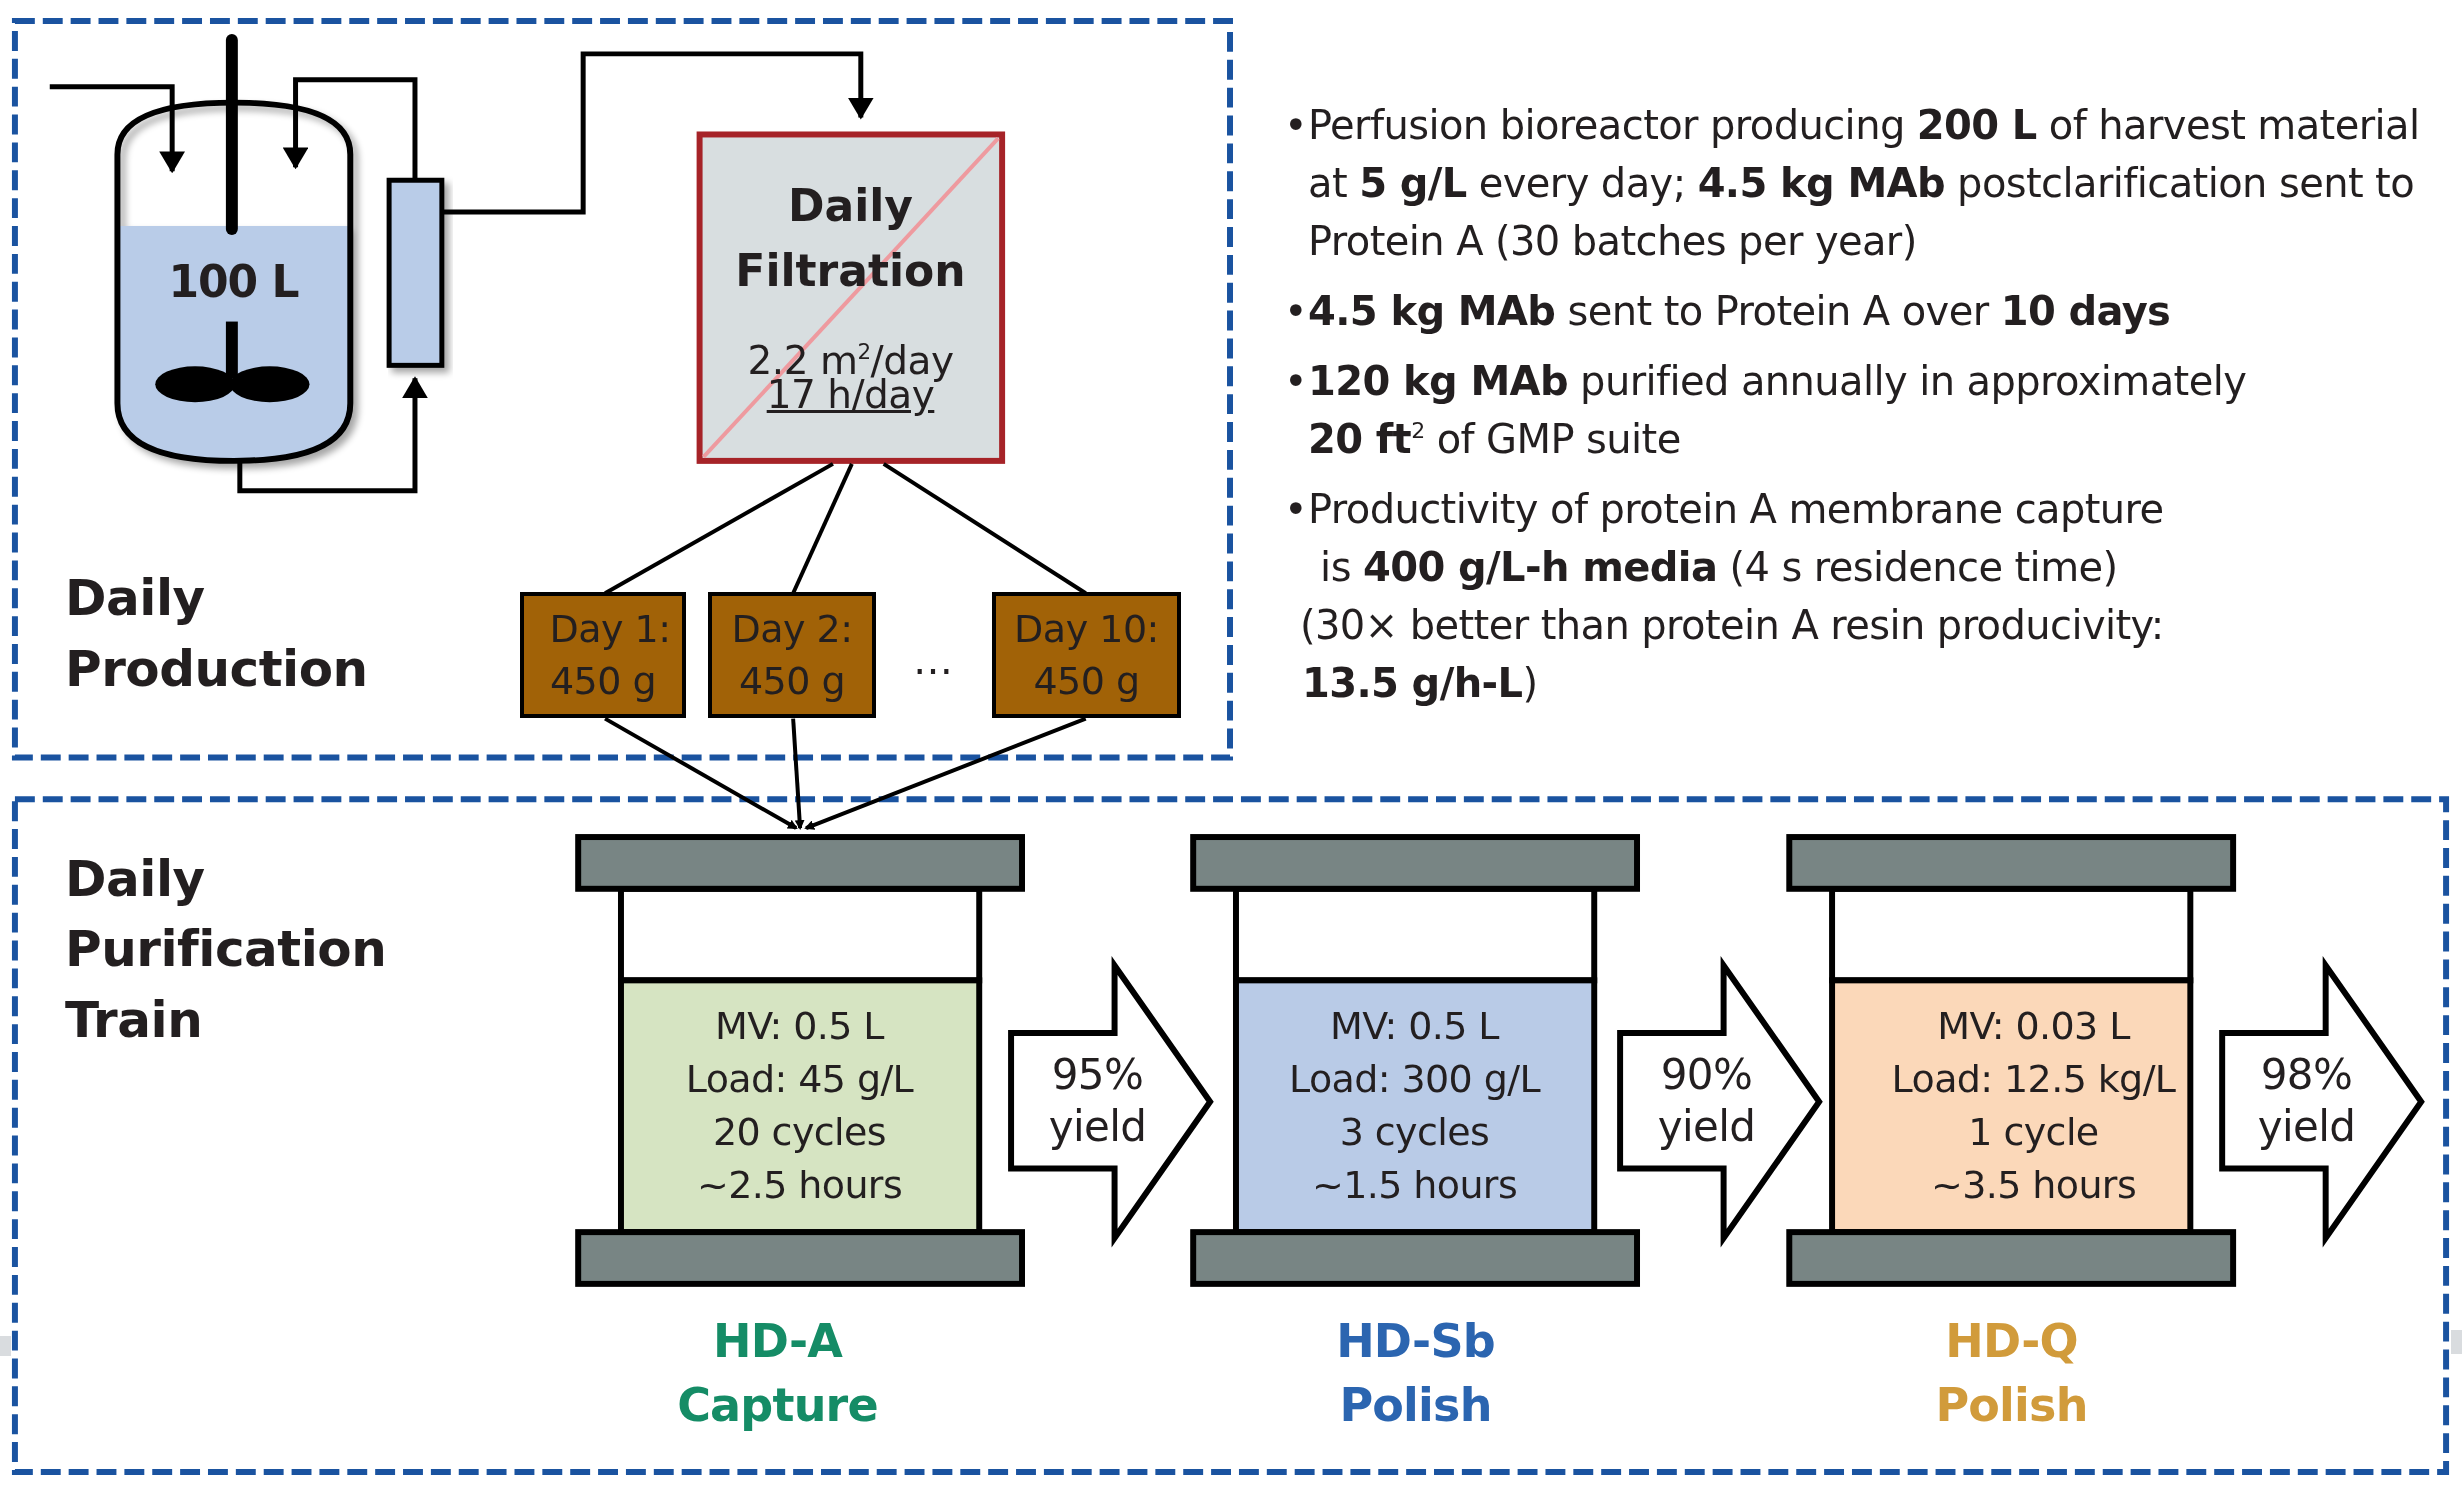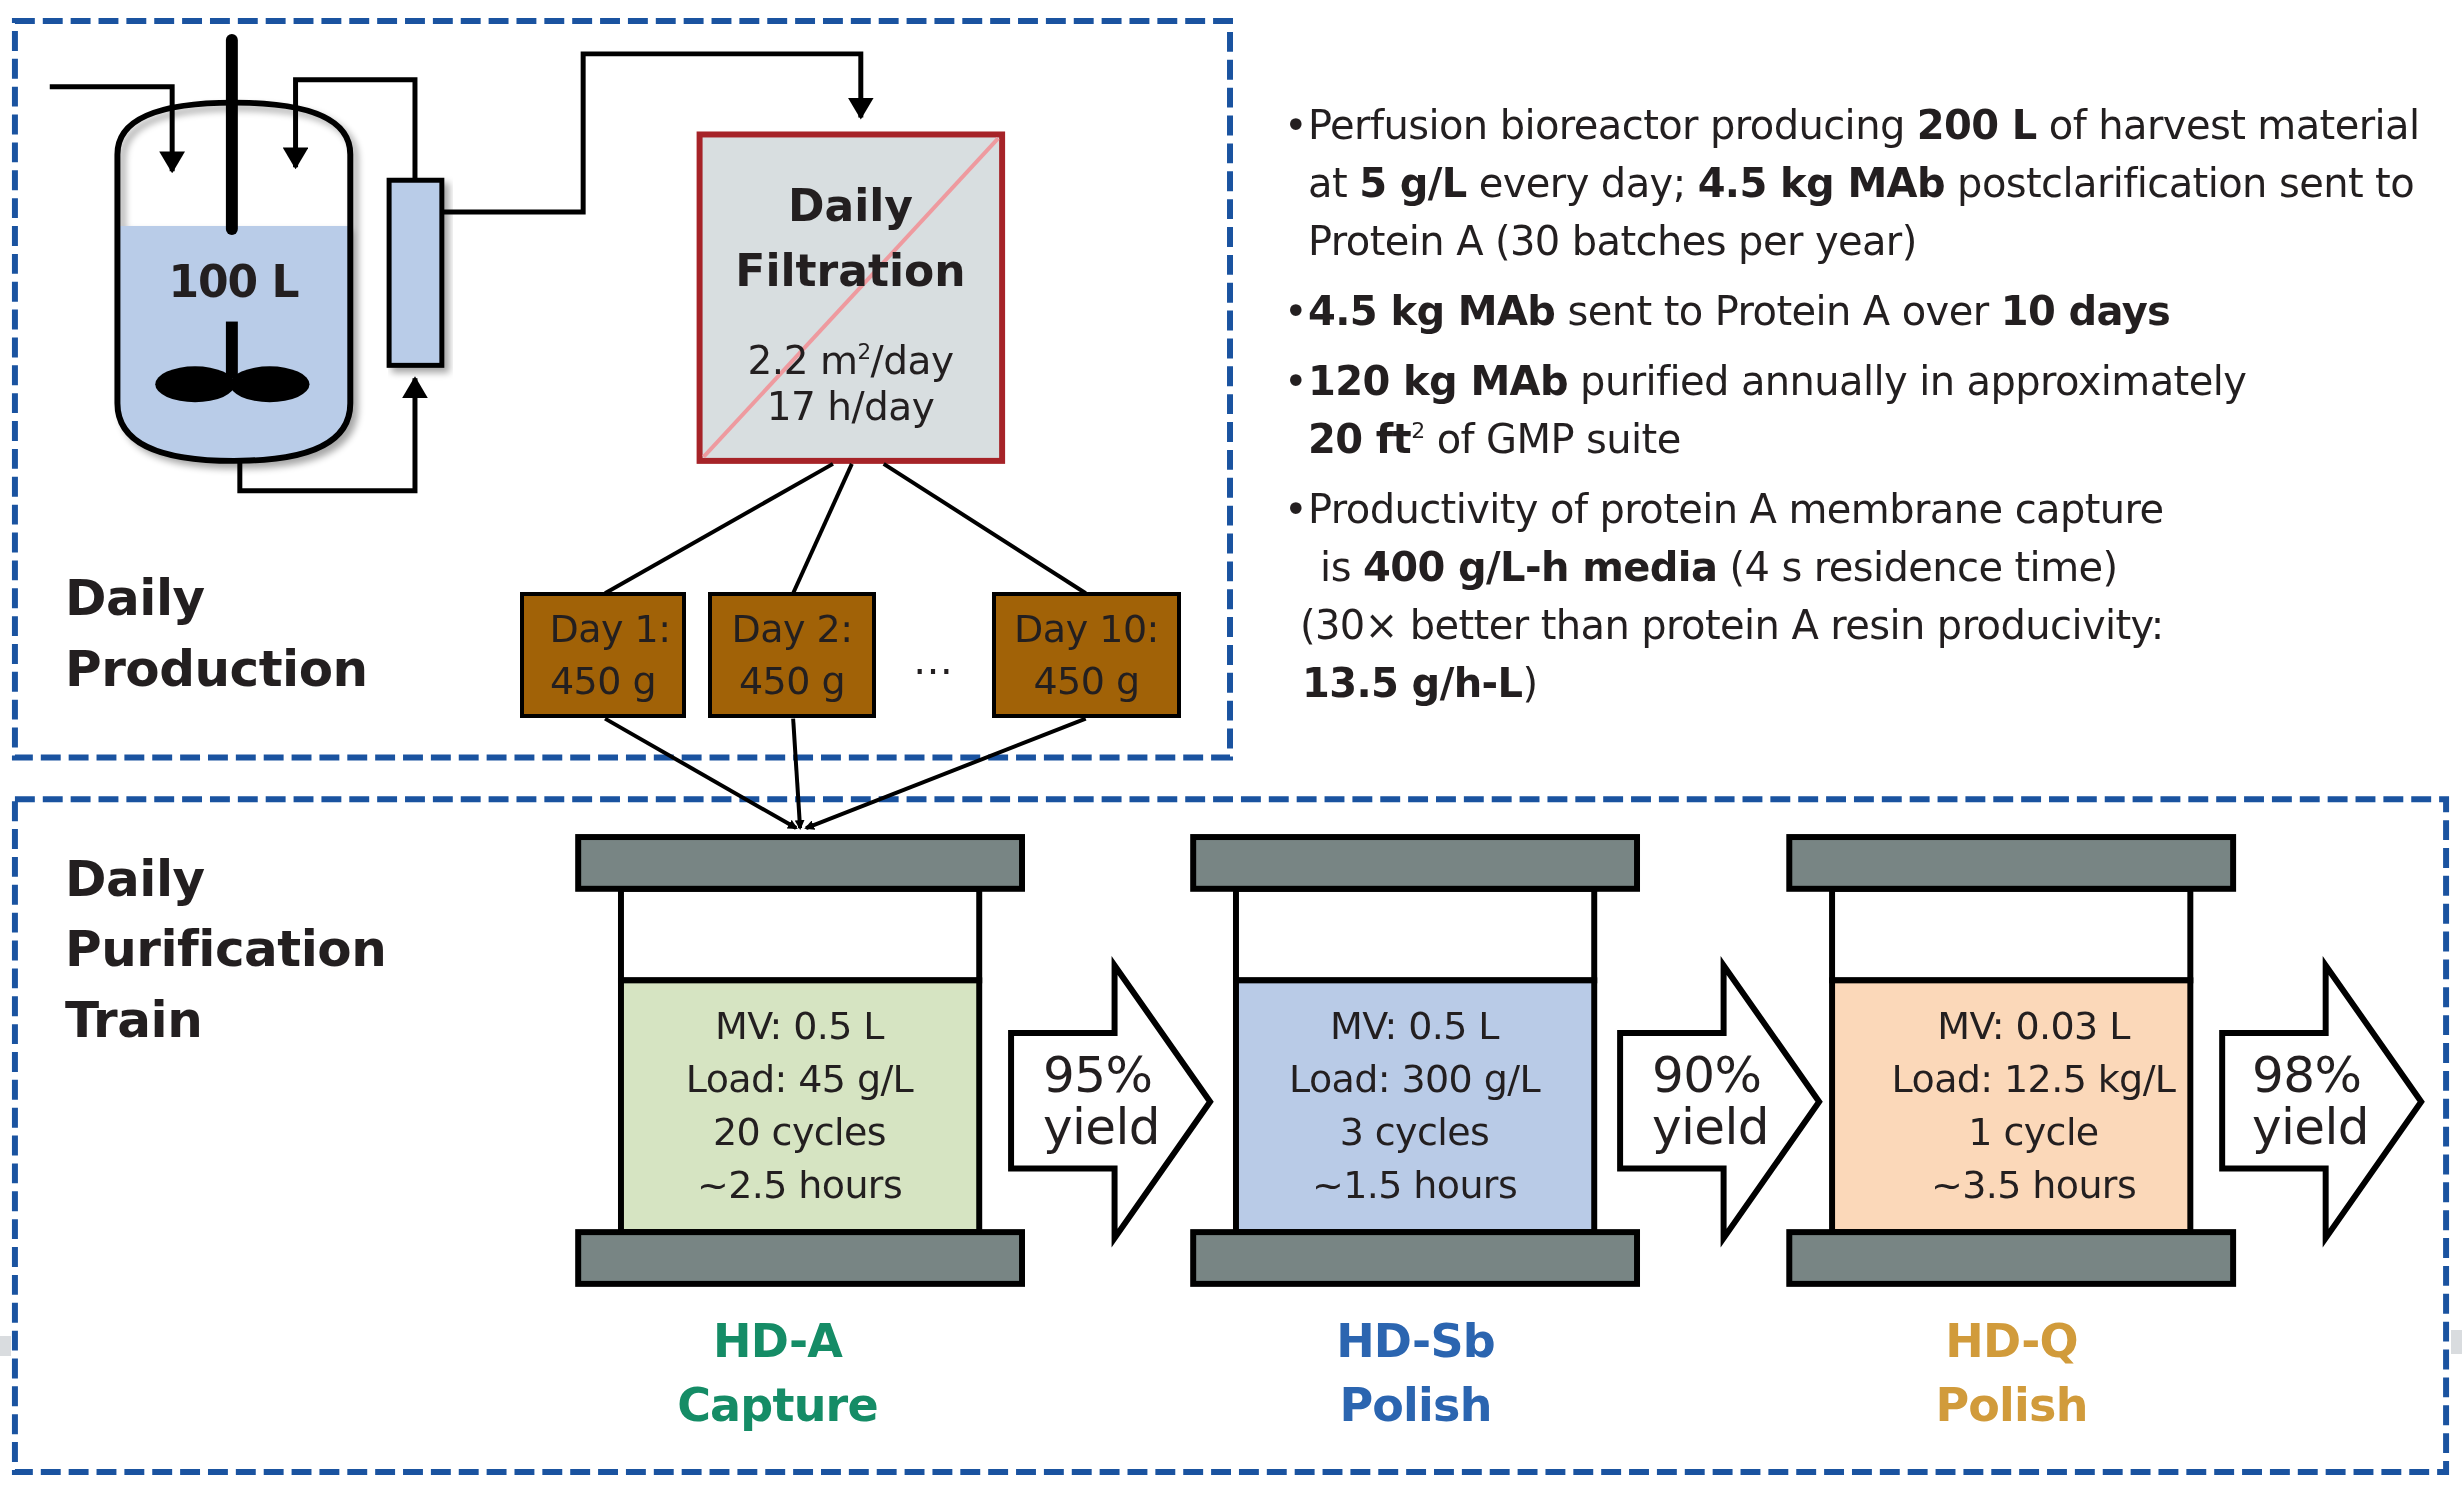--- a/index.html
+++ b/index.html
@@ -14,21 +14,21 @@
   .bullet b { font-weight: bold; }
   .bline { display: block; white-space: nowrap; }
   .day-box { position: absolute; box-sizing: border-box; border: 4px solid #000; background: #a16207;
              display: flex; flex-direction: column; align-items: center; justify-content: center;
              font-size: 38px; line-height: 52px; letter-spacing: -0.5px; }
   .ellipsis { position: absolute; font-size: 40px; letter-spacing: 2px; }
   .filter-text { position: absolute; left: 702px; width: 297px; text-align: center; }
   .filter-title { font-weight: bold; font-size: 44px; }
   .filter-spec { font-size: 39px; letter-spacing: -0.5px; }
   .col-text { position: absolute; width: 355px; text-align: center; font-size: 38px; line-height: 53px; letter-spacing: -0.6px; }
-  .yield-text { position: absolute; width: 109px; text-align: center; font-size: 50px; line-height: 52px; letter-spacing: -0.6px; }
+  .yield-text { position: absolute; width: 109px; text-align: center; font-size: 42px; line-height: 52px; letter-spacing: -0.6px; }
   .col-label { position: absolute; width: 445px; text-align: center; font-weight: bold; font-size: 46px; line-height: 64px; letter-spacing: -0.8px; }
   .reactor-label { position: absolute; left: 144px; width: 179px; top: 256px; text-align: center; font-weight: bold; font-size: 44px; letter-spacing: -1px; }
   sup { font-size: 0.55em; vertical-align: 0.7em; line-height: 0; }
   .artifact { position: absolute; background: #d9dcdf; }
 </style>
 </head>
 <body>
 
 <svg id="diagram" width="2463" height="1489" viewBox="0 0 2475 1496">
   <defs>
@@ -108,21 +108,21 @@
 </svg>
 
 <div class="artifact" style="left:0;top:1336px;width:11px;height:20px;"></div>
 <div class="artifact" style="left:2451px;top:1330px;width:12px;height:24px;"></div>
 
 <div class="reactor-label">100 L</div>
 
 <div class="filter-text filter-title" style="top:180px;">Daily</div>
 <div class="filter-text filter-title" style="top:245px;">Filtration</div>
 <div class="filter-text filter-spec" style="top:314px;margin-top:24px;"><span>2.2 m</span><sup>2</sup><span>/day</span></div>
-<div class="filter-text filter-spec" style="top:384px;">17 h/day</div>
+<div class="filter-text filter-spec" style="top:372px;text-decoration:underline;">17 h/day</div>
 
 <div class="day-box" style="left:520px;top:592px;width:166px;height:126px;">
   <span style="margin-left:14px;">Day 1:</span>
   <span>450 g</span>
 </div>
 <div class="day-box" style="left:708px;top:592px;width:168px;height:126px;">
   <span>Day 2:</span>
   <span>450 g</span>
 </div>
 <div class="ellipsis" style="left:913px;top:637px;">…</div>

